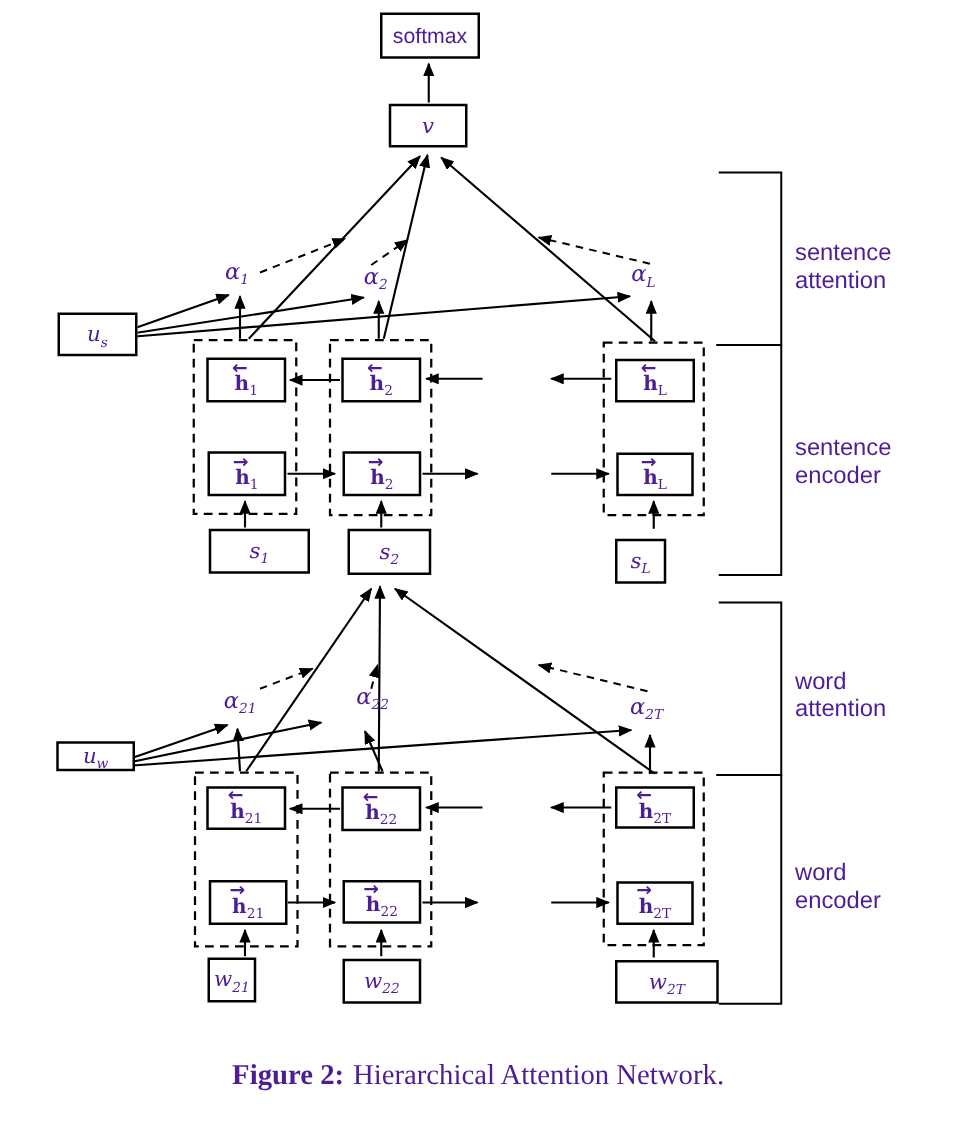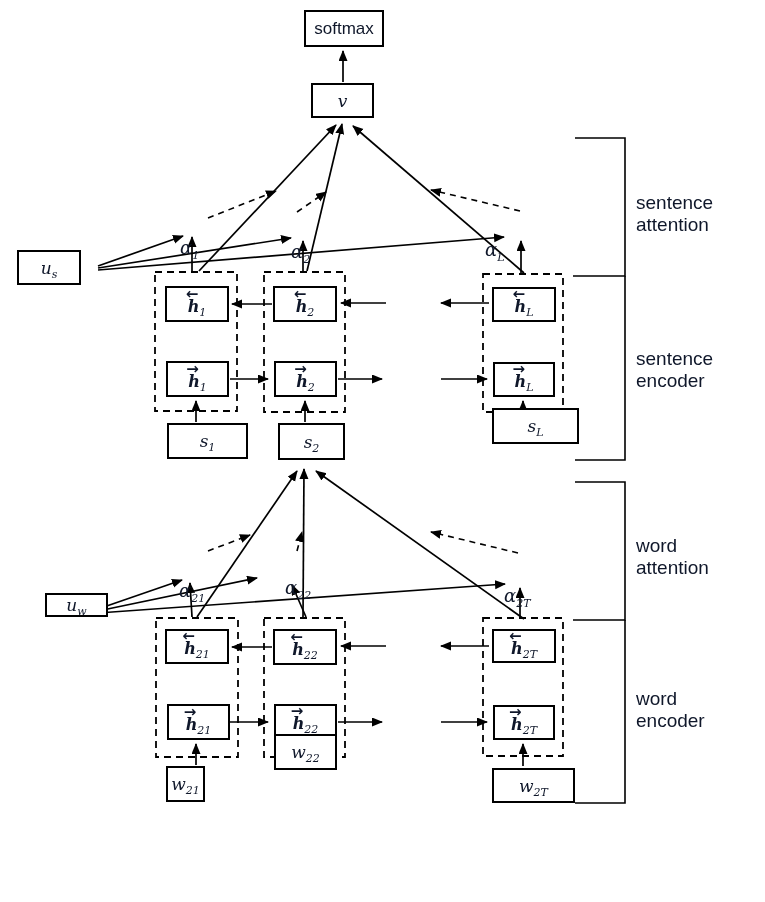--- a/index.html
+++ b/index.html
@@ -1,30 +1,30 @@
 <!DOCTYPE html>
 <html><head>
 <meta charset="utf-8">
 <style>
   html,body { margin:0; padding:0; background:#fff; }
   .stage { position:relative; width:765px; height:902px; background:#ffffff;
-           font-family:"DejaVu Serif", serif; color:#0f172a; overflow:hidden; }
+           font-family:"DejaVu Serif", serif; color:#4c1d95; overflow:hidden; }
   svg.wires { position:absolute; left:0; top:0; }
   .box { position:absolute; border:2px solid #000; background:#fff; box-sizing:border-box;
          display:flex; align-items:center; justify-content:center; }
   .sans-label { font-family:"Liberation Sans", sans-serif; font-size:17px; }
   .math { font-style:italic; font-size:17px; }
   .math sub, .alpha sub { font-size:11px; line-height:0; }
   .vecbox { padding-top:9px; }
   .vec { position:relative; display:inline-block; line-height:1; }
   .vec .arr { position:absolute; top:-12px; left:-2px; font-style:normal;
               font-family:"DejaVu Sans", sans-serif; font-size:15px; font-weight:bold; }
-  .vec .bs { font-style:italic; font-size:16px; font-weight:bold; }
+  .vec .bs { font-size:16px; font-weight:bold; }
   .vec .bs sub { font-size:11px; font-weight:normal; }
-  .alpha { position:absolute; font-style:italic; font-size:18px; line-height:1;margin-top:30px; }
+  .alpha { position:absolute; font-style:italic; font-size:18px; line-height:1; }
   .blabel { position:absolute; font-family:"Liberation Sans", sans-serif; font-size:19px;
             line-height:22px; white-space:pre-line; }
   .caption { position:absolute; left:0; top:847px; width:765px; text-align:center;
              font-family:"Liberation Serif", serif; font-size:23px; }
   .caption .cap-bold { font-weight:bold; margin-right:7px; }
   line, path.brk { stroke:#000; }
 </style>
 </head>
 <body>
 
@@ -113,30 +113,30 @@
     </g>
   </svg>
 
   <div class="box" style="left:304px;top:10px;width:80px;height:37px">
     <span class="sans-label">softmax</span>
   </div>
   <div class="box" style="left:311px;top:83px;width:63px;height:35px">
     <span class="math">v</span>
   </div>
 
-  <div class="box" style="left:17px;top:250px;width:64px;height:35px">
+  <div class="box" style="left:46px;top:250px;width:64px;height:35px">
     <span class="math"><span>u</span><sub>s</sub></span>
   </div>
   <div class="box" style="left:45px;top:593px;width:63px;height:24px">
     <span class="math"><span>u</span><sub>w</sub></span>
   </div>
 
   <span class="alpha" style="left:180px;top:209px"><span>α</span><sub>1</sub></span>
   <span class="alpha" style="left:291px;top:213px"><span>α</span><sub>2</sub></span>
-  <span class="alpha" style="left:485px;top:211px"><span>α</span><sub>L</sub></span>
+  <span class="alpha" style="left:505px;top:211px"><span>α</span><sub>L</sub></span>
 
   <div class="box vecbox" style="left:165px;top:286px;width:64px;height:36px">
     <span class="vec"><span class="arr">←</span><span class="bs"><span>h</span><sub>1</sub></span></span>
   </div>
   <div class="box vecbox" style="left:273px;top:286px;width:64px;height:36px">
     <span class="vec"><span class="arr">←</span><span class="bs"><span>h</span><sub>2</sub></span></span>
   </div>
   <div class="box vecbox" style="left:492px;top:287px;width:64px;height:35px">
     <span class="vec"><span class="arr">←</span><span class="bs"><span>h</span><sub>L</sub></span></span>
   </div>
@@ -150,21 +150,21 @@
   <div class="box vecbox" style="left:493px;top:362px;width:62px;height:35px">
     <span class="vec"><span class="arr">→</span><span class="bs"><span>h</span><sub>L</sub></span></span>
   </div>
 
   <div class="box" style="left:167px;top:423px;width:81px;height:36px">
     <span class="math"><span>s</span><sub>1</sub></span>
   </div>
   <div class="box" style="left:278px;top:423px;width:67px;height:37px">
     <span class="math"><span>s</span><sub>2</sub></span>
   </div>
-  <div class="box" style="left:492px;top:408px;width:87px;height:36px">
+  <div class="box" style="left:492px;top:431px;width:41px;height:36px">
     <span class="math"><span>s</span><sub>L</sub></span>
   </div>
 
   <span class="alpha" style="left:179px;top:552px"><span>α</span><sub>21</sub></span>
   <span class="alpha" style="left:285px;top:549px"><span>α</span><sub>22</sub></span>
   <span class="alpha" style="left:504px;top:557px"><span>α</span><sub>2T</sub></span>
 
   <div class="box vecbox" style="left:165px;top:629px;width:64px;height:35px">
     <span class="vec"><span class="arr">←</span><span class="bs"><span>h</span><sub>21</sub></span></span>
   </div>
@@ -181,30 +181,33 @@
   <div class="box vecbox" style="left:274px;top:704px;width:63px;height:35px">
     <span class="vec"><span class="arr">→</span><span class="bs"><span>h</span><sub>22</sub></span></span>
   </div>
   <div class="box vecbox" style="left:493px;top:705px;width:62px;height:35px">
     <span class="vec"><span class="arr">→</span><span class="bs"><span>h</span><sub>2T</sub></span></span>
   </div>
 
   <div class="box" style="left:166px;top:766px;width:39px;height:36px">
     <span class="math"><span>w</span><sub>21</sub></span>
   </div>
-  <div class="box" style="left:274px;top:734px;width:63px;height:36px">
+  <div class="box" style="left:274px;top:767px;width:63px;height:36px">
     <span class="math"><span>w</span><sub>22</sub></span>
   </div>
   <div class="box" style="left:492px;top:768px;width:83px;height:35px">
     <span class="math"><span>w</span><sub>2T</sub></span>
   </div>
 
   <div class="blabel" style="left:636px;top:192px">sentence
 attention</div>
   <div class="blabel" style="left:636px;top:348px">sentence
 encoder</div>
   <div class="blabel" style="left:636px;top:535px">word
 attention</div>
   <div class="blabel" style="left:636px;top:688px">word
 encoder</div>
 
+  <div class="caption">
+    <span class="cap-bold">Figure 2:</span><span>Hierarchical Attention Network.</span>
+  </div>
 
 </div>
 
 </body></html>

